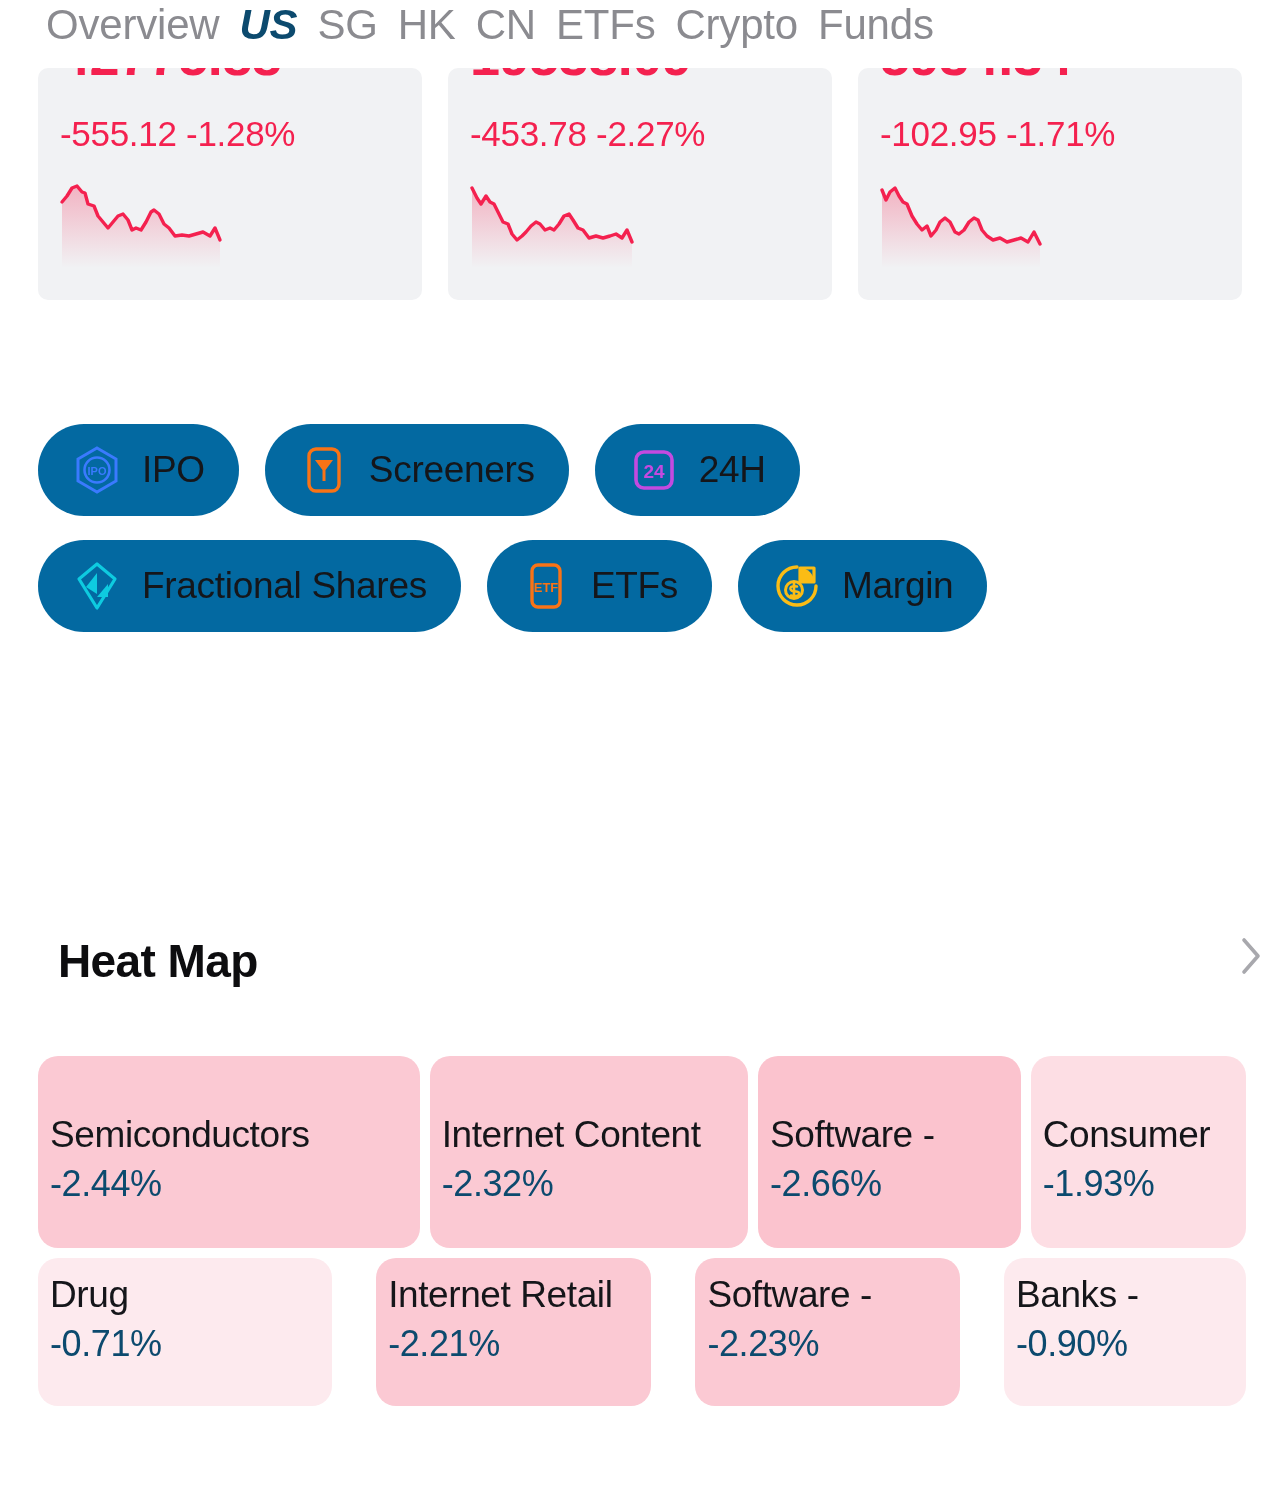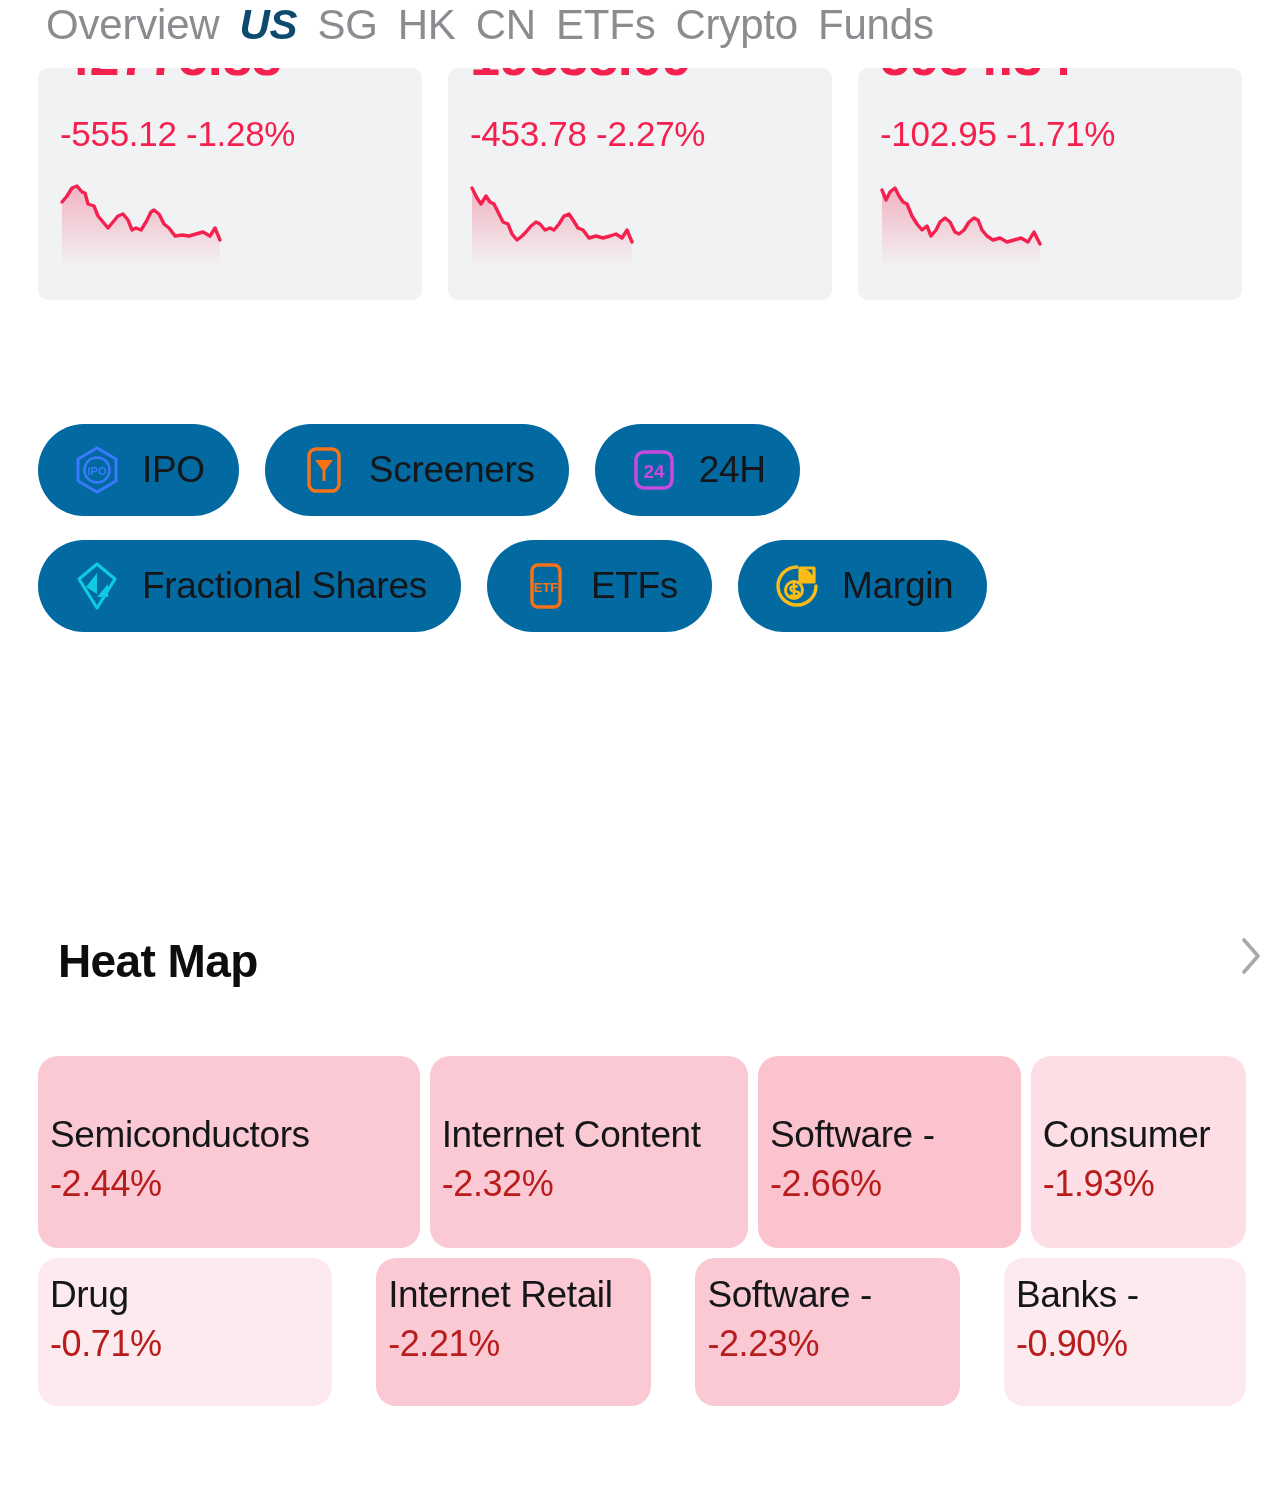--- a/index.html
+++ b/index.html
@@ -202,21 +202,21 @@
   .tile-name {
     font-size: 37px;
     color: #15161a;
     letter-spacing: -0.4px;
     white-space: nowrap;
     overflow: hidden;
     line-height: 46px;
   }
   .tile-pct {
     font-size: 36px;
-    color: #b91c1c;
+    color: #0c4a6e;
     letter-spacing: -0.4px;
     line-height: 52px;
     white-space: nowrap;
   }
 </style>
 </head>
 <body>
 
 <div class="screen">
 

